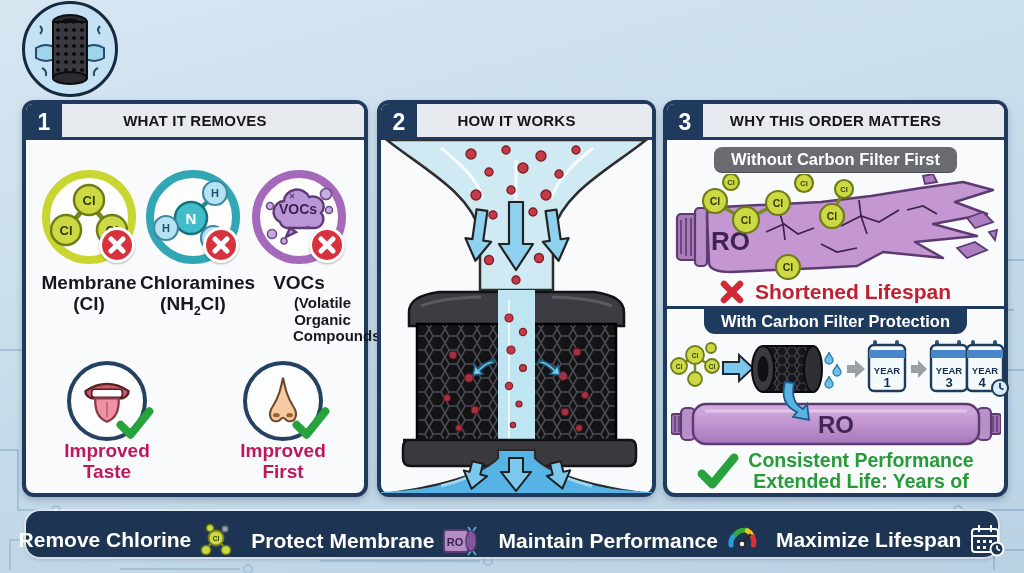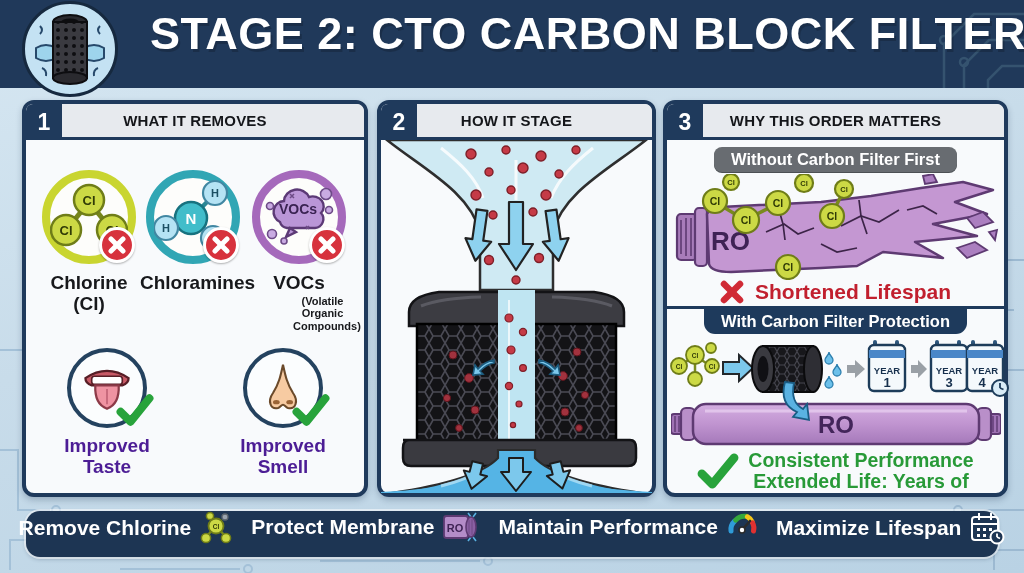--- a/index.html
+++ b/index.html
@@ -33,45 +33,45 @@
     box-sizing:border-box;}
   .ring-cl{border:8px solid #c9d530;}
   .ring-teal{border:8px solid #31a6b4;}
   .ring-voc{border:8px solid #a569bb;}
   .xbadge{position:absolute;right:-7px;bottom:-7px;width:36px;height:36px;border-radius:50%;
     background:#d7323d;border:3px solid #fff;box-sizing:border-box;display:flex;align-items:center;
     justify-content:center;box-shadow:0 1px 2px rgba(0,0,0,.3);}
   .mol-name{margin-top:9px;font-size:19px;font-weight:bold;color:#17181b;line-height:1.1;}
   .mol-formula{font-size:19px;font-weight:bold;color:#17181b;line-height:1.1;}
   .mol-formula sub{font-size:12px;}
-  .mol-formula-small{font-size:11px;font-weight:bold;color:#17181b;line-height:1.12;margin-top:1px;margin-left:47px;}
+  .mol-formula-small{font-size:15px;font-weight:bold;color:#17181b;line-height:1.12;margin-top:1px;margin-left:47px;}
   .ben-row{display:flex;justify-content:center;gap:56px;margin-top:16px;}
   .ben{width:120px;text-align:center;}
   .ring-navy{position:relative;width:80px;height:80px;border-radius:50%;margin:0 auto;background:#fbfdfe;
     border:4px solid #24425f;box-sizing:border-box;display:flex;align-items:center;justify-content:center;}
   .checkbadge{position:absolute;right:-12px;bottom:-8px;}
-  .ben-label{margin-top:8px;font-size:19px;font-weight:bold;color:#4c1d95;line-height:1.1;}
+  .ben-label{font-size:19px;font-weight:bold;color:#be185d;line-height:1.1;}
   
   .p2 svg.works{display:block;}
   
   .p3-body{display:flex;flex-direction:column;align-items:center;height:353px;}
   .badge-gray{margin-top:7px;background:#686c71;color:#fff;font-size:16.5px;font-weight:bold;
     padding:3px 17px;border-radius:8px;box-shadow:0 1px 0 #4c5054;}
   .badge-navy{background:#1e3a5c;color:#fff;font-size:16.5px;font-weight:bold;
     padding:3px 17px;border-radius:0 0 11px 11px;margin-top:0;}
   .divider{width:337px;height:3px;background:#1e3a5c;margin-top:2px;}
   .result-red{display:flex;align-items:center;gap:11px;color:#c11f2e;font-size:21px;font-weight:bold;
     margin-top:0px;}
   .result-green{display:flex;align-items:center;gap:9px;color:#289a38;font-size:19.5px;font-weight:bold;
     text-align:center;line-height:1.08;margin-top:2px;}
   .seq{position:relative;z-index:2;margin-top:4px;overflow:visible;}
   
   .footer{position:absolute;left:26px;top:511px;width:972px;height:46px;background:#1d3553;
     border-radius:14px;box-shadow:0 0 0 2px rgba(255,255,255,.55),0 2px 4px rgba(20,40,70,.3);
-    display:flex;align-items:flex-start;justify-content:center;gap:9px;}
+    display:flex;align-items:flex-end;justify-content:center;gap:9px;}
   .fstep{display:flex;align-items:center;gap:8px;}
   .flabel{color:#fff;font-size:21px;font-weight:bold;white-space:nowrap;}
   .deco{position:absolute;pointer-events:none;}
 </style>
 </head>
 <body>
 
 <div class="canvas">
 
   <svg class="deco" style="left:0;top:330px" width="90" height="240" viewBox="0 0 90 240">
@@ -100,32 +100,20 @@
   </svg>
   <svg class="deco" style="left:120px;top:555px" width="500" height="18" viewBox="0 0 500 18">
     <g fill="none" stroke="#a4c1d8" stroke-width="2">
       <path d="M0,14 H120"></path>
         <circle cx="128" cy="14" r="4"></circle>
       <path d="M200,6 H360"></path>
         <circle cx="368" cy="6" r="4"></circle>
     </g>
   </svg>
 
-  <div class="header">
-    <svg class="deco" style="right:0;top:0" width="130" height="88" viewBox="0 0 130 88">
-      <g fill="none" stroke="#35536f" stroke-width="2.5">
-        <path d="M130,14 H80 L50,44 V88"></path>
-          <circle cx="50" cy="40" r="4"></circle>
-        <path d="M130,40 H95 L70,65 V88"></path>
-          <circle cx="70" cy="62" r="4"></circle>
-        <path d="M130,66 H108 L94,80 V88"></path>
-      </g>
-    </svg>
-    <div class="header-title">STAGE 2: CTO CARBON BLOCK FILTER</div>
-  </div>
   <div class="logo">
     <svg width="80" height="80" viewBox="0 0 80 80">
       <defs>
         <pattern id="dotp" width="8" height="8" patternUnits="userSpaceOnUse">
           <rect width="8" height="8" fill="#3a3a40"></rect>
             <circle cx="4" cy="4" r="2" fill="#0d0d10"></circle>
         </pattern>
       </defs>
       <path d="M6,38 Q16,32 26,38 L26,48 Q16,54 6,48 Z" fill="#9ed4ec" stroke="#27496b" stroke-width="2"></path>
       <path d="M54,38 Q64,32 74,38 L74,48 Q64,54 54,48 Z" fill="#9ed4ec" stroke="#27496b" stroke-width="2"></path>
@@ -166,21 +154,21 @@
           </svg>
           <div class="xbadge">
             <svg width="18" height="18" viewBox="0 0 18 18">
                 <g stroke="#fff" stroke-width="5" stroke-linecap="round">
                   <line x1="3" y1="3" x2="15" y2="15"></line>
                   <line x1="15" y1="3" x2="3" y2="15"></line>
                 </g>
               </svg>
           </div>
         </div>
-        <div class="mol-name">Chlorine</div>
+        <div class="mol-name">Membrane</div>
         <div class="mol-formula">(Cl)</div>
       </div>
 
       <div class="mol">
         <div class="ring ring-teal">
           <svg width="78" height="78" viewBox="0 0 78 78" style="position:absolute;left:0;top:0">
             <g stroke="#2c8794" stroke-width="4.5">
                 <line x1="37" y1="40" x2="60" y2="17"></line>
                 <line x1="37" y1="40" x2="13" y2="49"></line>
                 <line x1="37" y1="40" x2="58" y2="58"></line>
@@ -201,20 +189,21 @@
           <div class="xbadge">
             <svg width="18" height="18" viewBox="0 0 18 18">
                 <g stroke="#fff" stroke-width="5" stroke-linecap="round">
                   <line x1="3" y1="3" x2="15" y2="15"></line>
                   <line x1="15" y1="3" x2="3" y2="15"></line>
                 </g>
               </svg>
           </div>
         </div>
         <div class="mol-name">Chloramines</div>
+        <div class="mol-formula"><span>(NH</span><sub>2</sub><span>Cl)</span></div>
       </div>
 
       <div class="mol">
         <div class="ring ring-voc">
           <svg width="78" height="78" viewBox="0 0 78 78" style="position:absolute;left:0;top:0">
             <g fill="#ba96d7" stroke="#5c3a76" stroke-width="2.4">
               <path d="M20,44 a11,11 0 0 1 4,-21 a13,12 0 0 1 25,-4 a11,10 0 0 1 12,16 a9,9 0 0 1 -6,15 l-28,0 a9,8 0 0 1 -7,-6 z"></path>
               <path d="M30,50 l-4,9 l10,-5 z"></path>
             </g>
             <g fill="#c9abe2" stroke="#6d4b87" stroke-width="1.6">
@@ -275,30 +264,30 @@
             <ellipse cx="38" cy="49" rx="4" ry="2.6" fill="#9a6436"></ellipse>
           </svg>
           <div class="checkbadge">
             <svg width="40" height="36" viewBox="0 0 44 40">
                 <polyline points="6,22 17,33 38,7" fill="none" stroke="#28a33b" stroke-width="9" stroke-linecap="round" stroke-linejoin="round"></polyline>
               </svg>
           </div>
         </div>
         <div class="ben-label">
           <div>Improved</div>
-          <div>Smell</div>
+          <div>First</div>
         </div>
       </div>
     </div>
   </section>
 
   <section class="panel p2">
     <div class="panel-head">
       <div class="panel-num">2</div>
-      <div class="panel-title">HOW IT STAGE</div>
+      <div class="panel-title">HOW IT WORKS</div>
     </div>
     <svg class="works" width="271" height="353" viewBox="0 0 271 353">
       <defs>
         <pattern id="hexes" width="16" height="14" patternUnits="userSpaceOnUse">
           <rect width="16" height="14" fill="#131316"></rect>
           <path d="M4,0 h8 l4,7 l-4,7 h-8 l-4,-7 z" stroke="#4a4a54" fill="none" stroke-width="1.6"></path>
         </pattern>
       </defs>
 
       <path d="M6,0 H265 C230,28 182,52 172,92 L172,150 H99 L99,92 C89,52 41,28 6,0 Z" fill="#cfeaf3" stroke="#2e2e2e" stroke-width="2.5"></path>

